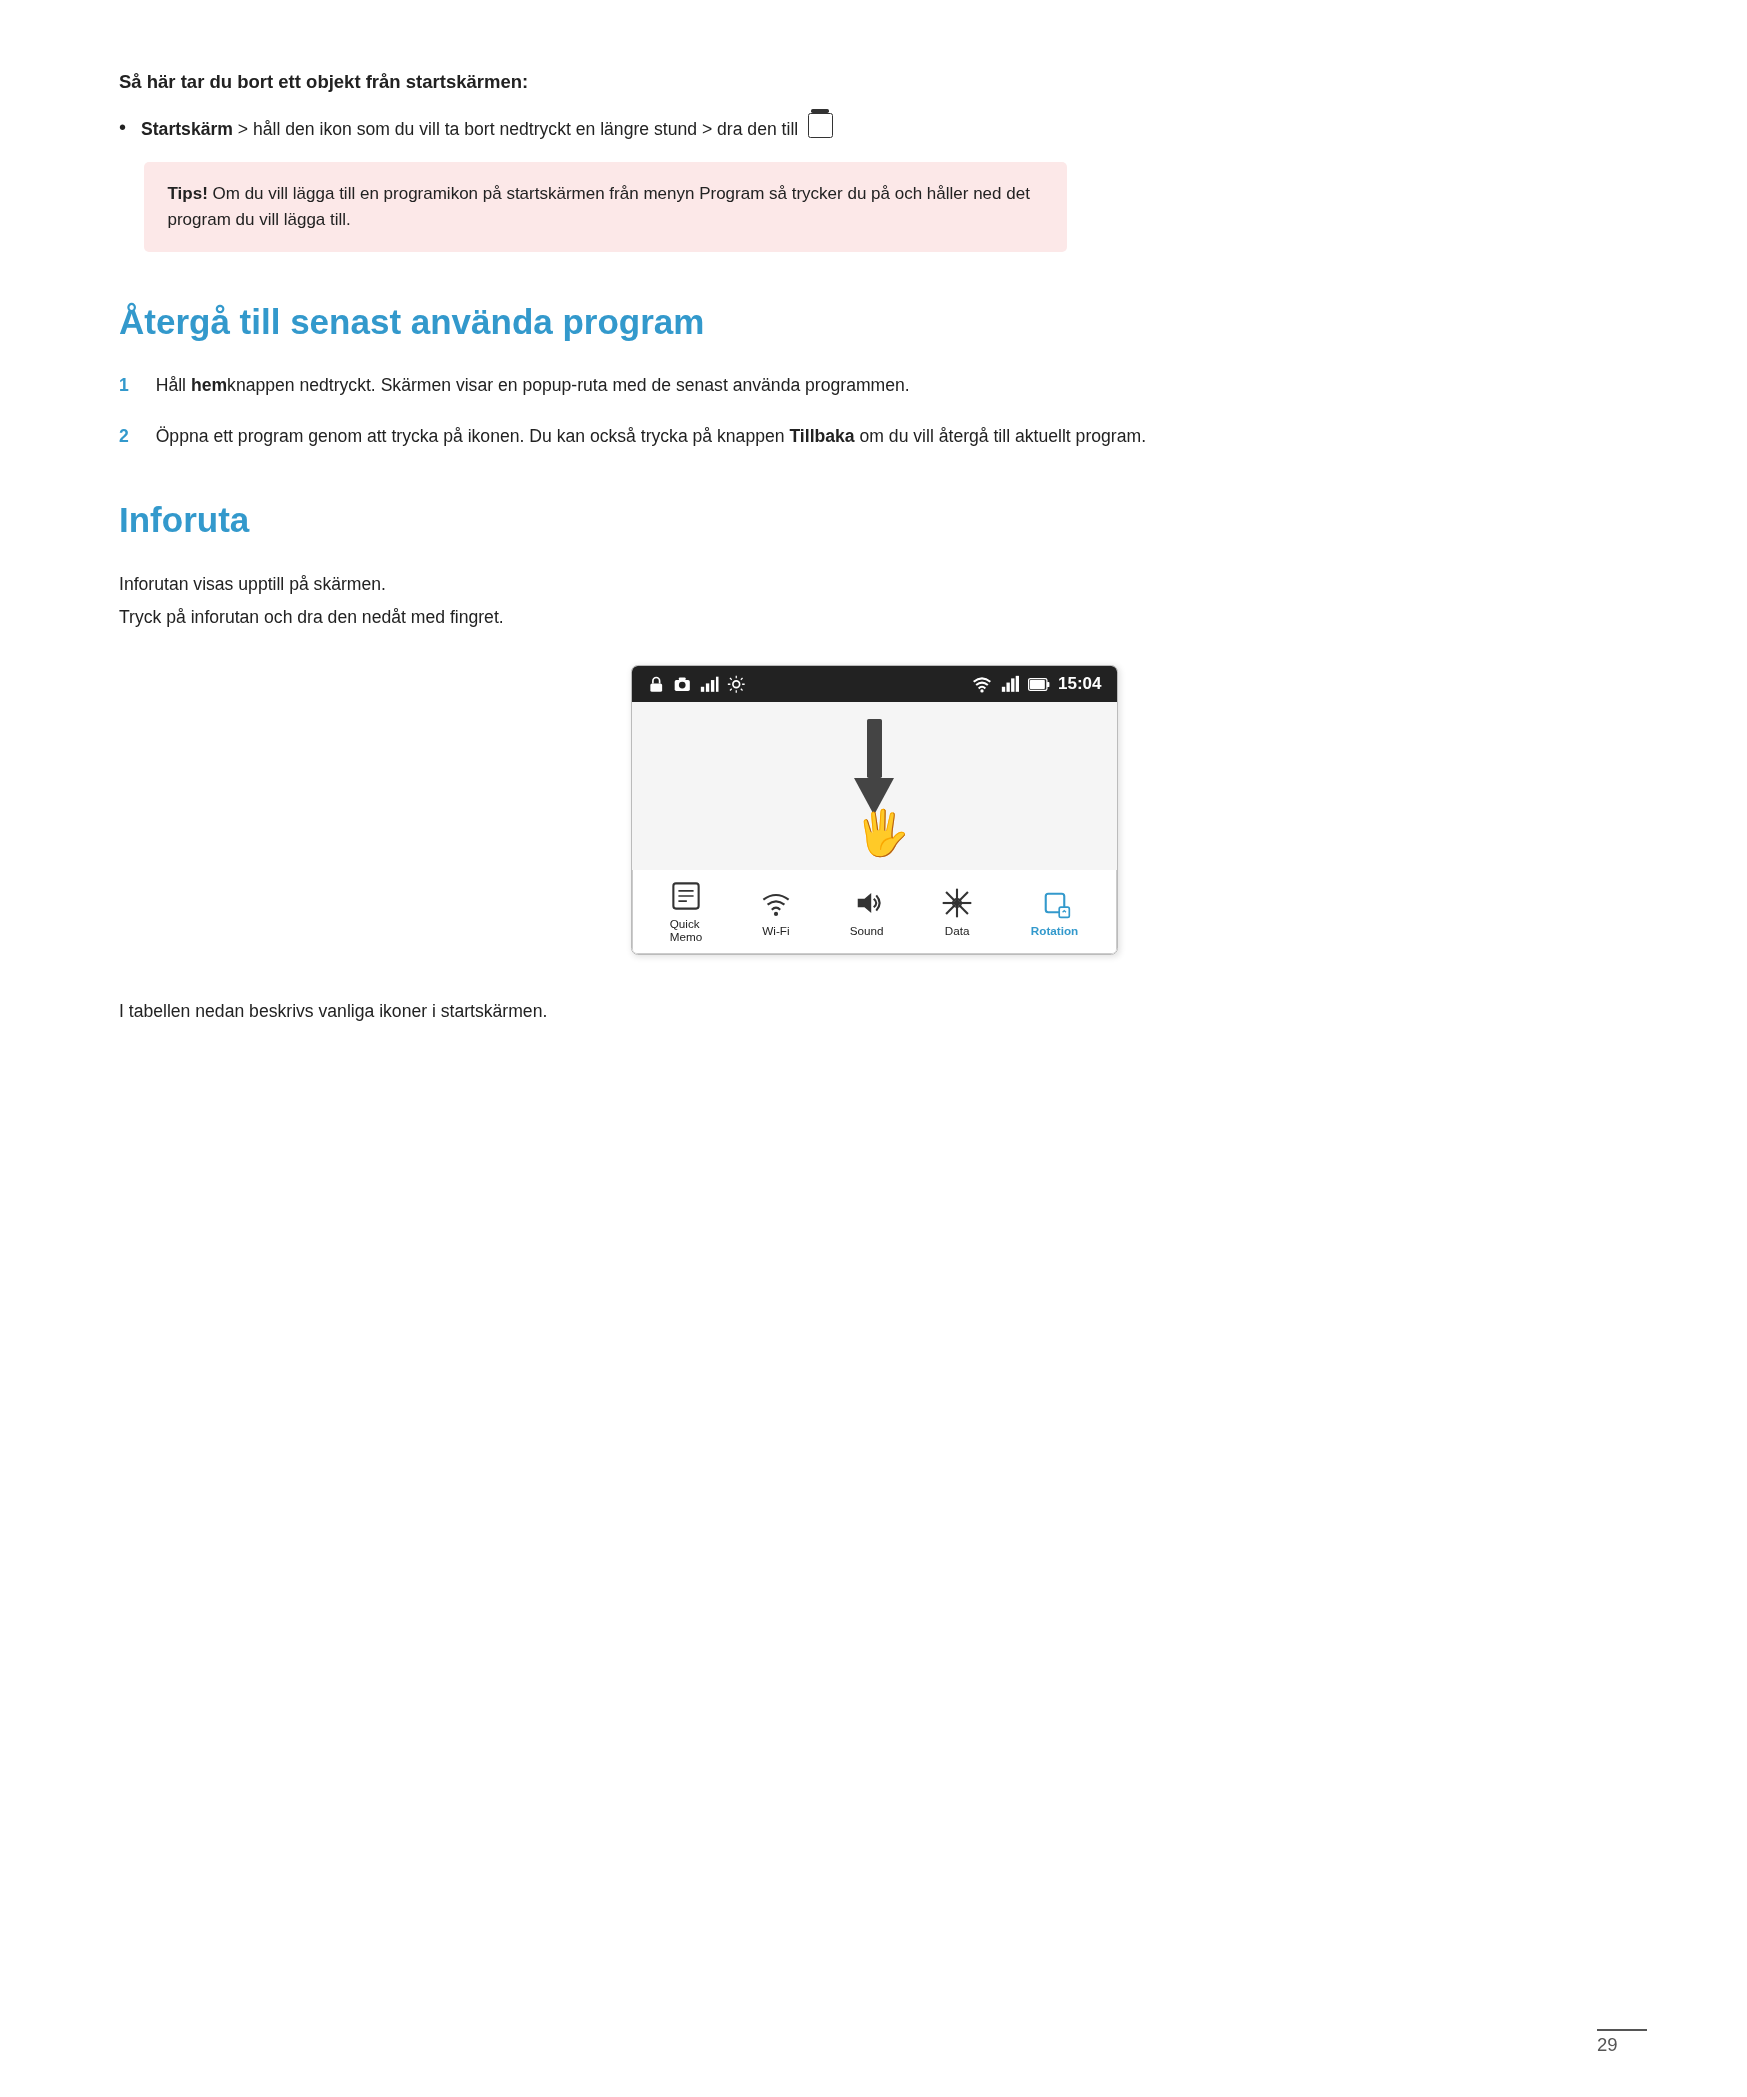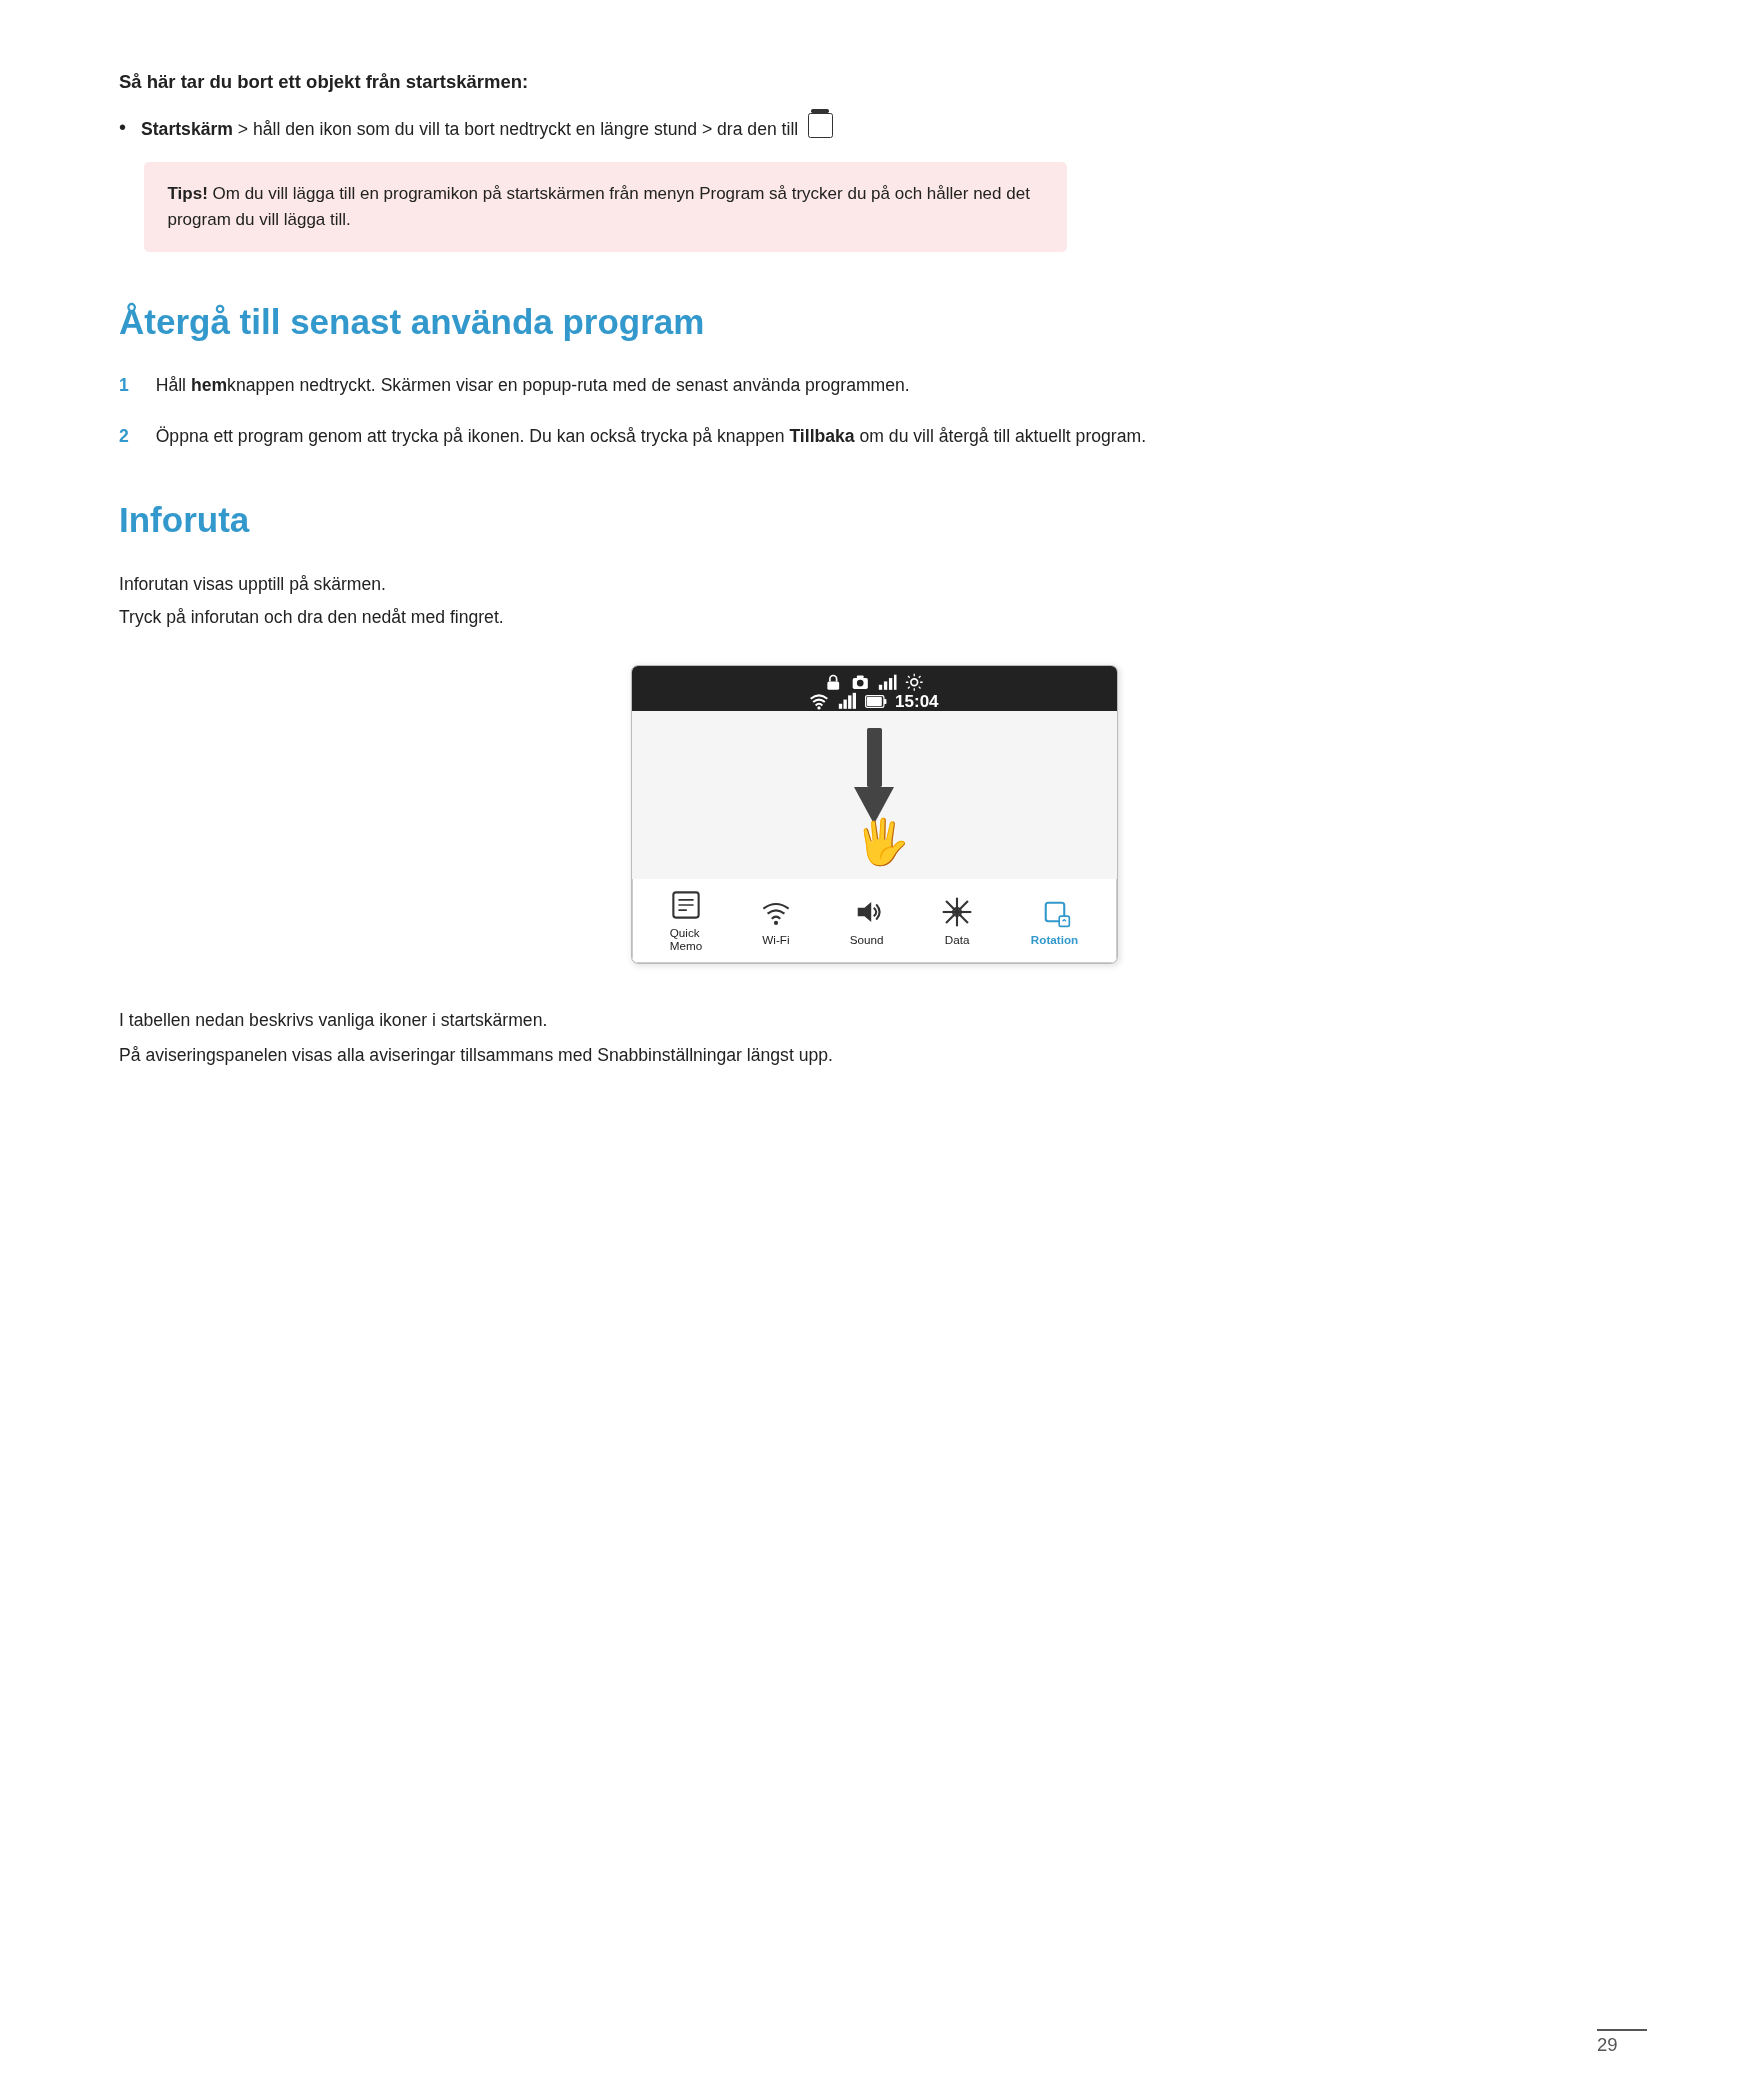--- a/index.html
+++ b/index.html
@@ -135,22 +135,21 @@
 
     
     .status-bar {
       background: #222;
       border-radius: 5px 5px 0 0;
       display: flex;
       align-items: center;
       justify-content: space-between;
       padding: 6.7px 15px;
       width: 100%;
-      height: 45px;
-      flex-direction: column;
+      height: 36px;
     }
 
     .status-left {
       display: flex;
       align-items: center;
       gap: 8.4px;
     }
 
     .status-right {
       display: flex;
@@ -394,21 +393,20 @@
             </svg>
             <span class="qs-label">Rotation</span>
           </div>
 
         </div>
       </div>
     </div>
   </div>
 
   <div class="bottom-text">I tabellen nedan beskrivs vanliga ikoner i startskärmen.</div>
-  <div class="bottom-text">På aviseringspanelen visas alla aviseringar tillsammans med Snabbinställningar längst upp.</div>
 
 </div>
 
 <div class="page-number">
   <span class="page-number-line"></span>
   <span>29</span>
 </div>
 
 
 </body></html>

